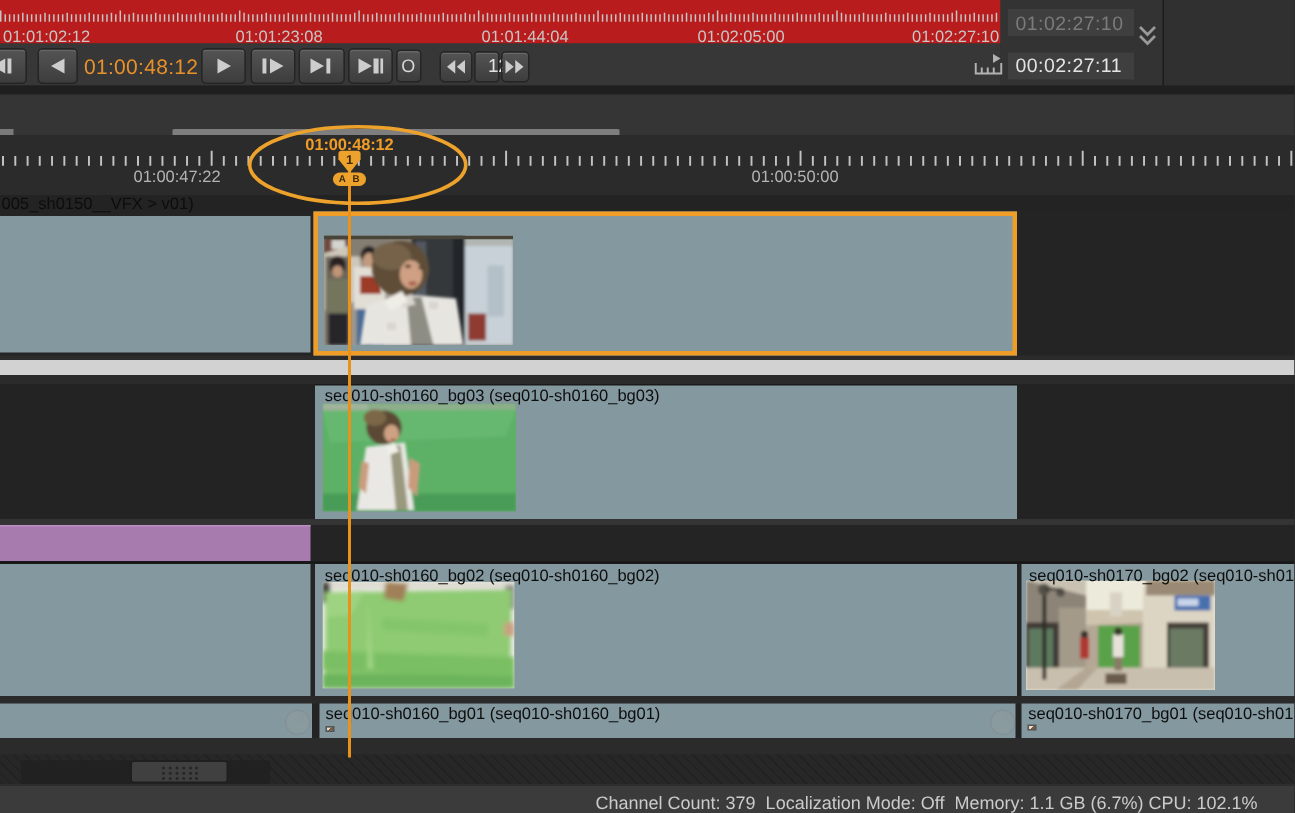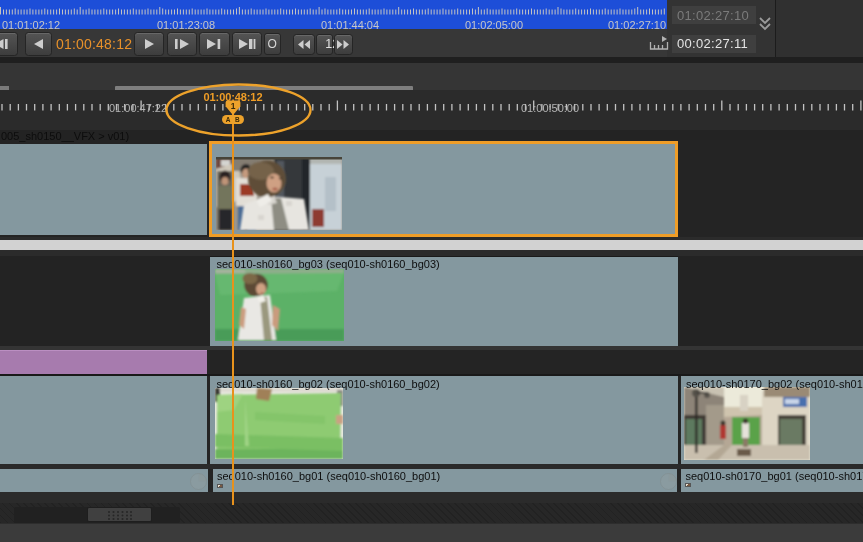--- a/index.html
+++ b/index.html
@@ -6,36 +6,36 @@
 #app { position:relative; width:863px; height:542px; overflow:hidden; }
 .abs { position:absolute; }
 .btn { position:absolute; background:linear-gradient(#545454,#3d3d3d);
   border:1px solid #252525; box-shadow:inset 0 1px 0 rgba(255,255,255,.12);
   display:flex; align-items:center; justify-content:center; }
 .tcorange { position:absolute; left:56px; top:36px; width:70px; color:#e8912a;
   font-size:14px; letter-spacing:0.2px; }
 .obtn { color:#d6d6d6; font-size:12px; }
 .n12 { color:#e2e2e2; font-size:12.5px;margin-left:16px; }
 .rlabel { position:absolute; color:#c6c6c6; font-size:11px; top:19px; }
-.r2label { position:absolute; color:#b4b4b4; font-size:11px; top:102px;margin-left:20px; }
+.r2label { position:absolute; color:#b4b4b4; font-size:11px; top:112px; }
 .cliptext { position:absolute; color:#0d0d0d; font-size:11px; white-space:nowrap; z-index:6; }
 .tcbox { position:absolute; left:672px; width:84px; height:18px; background:#3f3f3f;
   font-size:13px; display:flex; align-items:center; padding-left:5px; letter-spacing:0.3px; }
 .phlabel { position:absolute; left:183px; top:90.5px; width:100px; text-align:center;
   color:#ef9d26; font-size:11px; font-weight:bold; letter-spacing:-0.1px; z-index:41; }
 .abpill { position:absolute; left:222px; top:114.5px; width:21.5px; height:9.5px;
   background:#eda22b; border-radius:5px; z-index:42; display:flex; align-items:center;
   justify-content:center; font-size:6.5px; font-weight:bold; color:#3a2a08; }
 .phline { position:absolute; left:232px; top:110px; width:1.8px; height:395px;
   background:#e8921c; z-index:30; }
 </style></head><body>
 <div id="app">
 
 <div class="abs" style="left:0;top:0;width:863px;height:57px;background:#313131"></div>
-<div class="abs" style="left:0;top:0;width:667px;height:29px;background:#1d4ed8">
+<div class="abs" style="left:0;top:0;width:667px;height:29px;background:#b91c1c">
   <svg width="667" height="16" style="position:absolute;top:0;left:0">
         <path d="M0.5 7.0V14.5M3.5 9.5V14.5M6.4 9.5V14.5M9.4 9.5V14.5M12.3 9.5V14.5M15.2 8.5V14.5M18.2 9.5V14.5M21.1 9.5V14.5M24.1 9.5V14.5M27.0 9.5V14.5M30.0 8.5V14.5M32.9 9.5V14.5M35.9 9.5V14.5M38.9 9.5V14.5M41.8 9.5V14.5M44.8 8.5V14.5M47.7 9.5V14.5M50.7 9.5V14.5M53.6 9.5V14.5M56.6 9.5V14.5M59.5 8.5V14.5M62.5 9.5V14.5M65.4 9.5V14.5M68.4 9.5V14.5M71.3 9.5V14.5M74.3 8.5V14.5M77.2 9.5V14.5M80.2 7.0V14.5M83.1 9.5V14.5M86.1 9.5V14.5M89.0 8.5V14.5M92.0 9.5V14.5M94.9 9.5V14.5M97.9 9.5V14.5M100.8 9.5V14.5M103.8 8.5V14.5M106.7 9.5V14.5M109.7 9.5V14.5M112.6 9.5V14.5M115.6 9.5V14.5M118.5 8.5V14.5M121.5 9.5V14.5M124.4 9.5V14.5M127.4 9.5V14.5M130.3 9.5V14.5M133.3 8.5V14.5M136.2 9.5V14.5M139.2 9.5V14.5M142.1 9.5V14.5M145.1 9.5V14.5M148.0 8.5V14.5M150.9 9.5V14.5M153.9 9.5V14.5M156.8 9.5V14.5M159.8 7.0V14.5M162.7 8.5V14.5M165.7 9.5V14.5M168.6 9.5V14.5M171.6 9.5V14.5M174.5 9.5V14.5M177.5 8.5V14.5M180.4 9.5V14.5M183.4 9.5V14.5M186.3 9.5V14.5M189.3 9.5V14.5M192.2 8.5V14.5M195.2 9.5V14.5M198.1 9.5V14.5M201.1 9.5V14.5M204.0 9.5V14.5M207.0 8.5V14.5M209.9 9.5V14.5M212.9 9.5V14.5M215.8 9.5V14.5M218.8 9.5V14.5M221.7 8.5V14.5M224.7 9.5V14.5M227.6 9.5V14.5M230.6 9.5V14.5M233.5 9.5V14.5M236.5 8.5V14.5M239.4 7.0V14.5M242.4 9.5V14.5M245.3 9.5V14.5M248.3 9.5V14.5M251.2 8.5V14.5M254.2 9.5V14.5M257.1 9.5V14.5M260.1 9.5V14.5M263.0 9.5V14.5M266.0 8.5V14.5M268.9 9.5V14.5M271.9 9.5V14.5M274.8 9.5V14.5M277.8 9.5V14.5M280.7 8.5V14.5M283.7 9.5V14.5M286.6 9.5V14.5M289.6 9.5V14.5M292.5 9.5V14.5M295.5 8.5V14.5M298.4 9.5V14.5M301.4 9.5V14.5M304.3 9.5V14.5M307.3 9.5V14.5M310.2 8.5V14.5M313.2 9.5V14.5M316.1 9.5V14.5M319.1 7.0V14.5M322.0 9.5V14.5M325.0 8.5V14.5M327.9 9.5V14.5M330.9 9.5V14.5M333.8 9.5V14.5M336.8 9.5V14.5M339.7 8.5V14.5M342.7 9.5V14.5M345.6 9.5V14.5M348.6 9.5V14.5M351.5 9.5V14.5M354.5 8.5V14.5M357.4 9.5V14.5M360.4 9.5V14.5M363.3 9.5V14.5M366.3 9.5V14.5M369.2 8.5V14.5M372.2 9.5V14.5M375.1 9.5V14.5M378.1 9.5V14.5M381.0 9.5V14.5M384.0 8.5V14.5M386.9 9.5V14.5M389.9 9.5V14.5M392.8 9.5V14.5M395.8 9.5V14.5M398.7 7.0V14.5M401.7 9.5V14.5M404.6 9.5V14.5M407.6 9.5V14.5M410.5 9.5V14.5M413.5 8.5V14.5M416.4 9.5V14.5M419.4 9.5V14.5M422.3 9.5V14.5M425.3 9.5V14.5M428.2 8.5V14.5M431.2 9.5V14.5M434.1 9.5V14.5M437.1 9.5V14.5M440.0 9.5V14.5M443.0 8.5V14.5M445.9 9.5V14.5M448.9 9.5V14.5M451.8 9.5V14.5M454.8 9.5V14.5M457.7 8.5V14.5M460.7 9.5V14.5M463.6 9.5V14.5M466.6 9.5V14.5M469.5 9.5V14.5M472.5 8.5V14.5M475.4 9.5V14.5M478.4 7.0V14.5M481.3 9.5V14.5M484.3 9.5V14.5M487.2 8.5V14.5M490.2 9.5V14.5M493.1 9.5V14.5M496.1 9.5V14.5M499.0 9.5V14.5M502.0 8.5V14.5M504.9 9.5V14.5M507.9 9.5V14.5M510.8 9.5V14.5M513.8 9.5V14.5M516.7 8.5V14.5M519.7 9.5V14.5M522.6 9.5V14.5M525.6 9.5V14.5M528.5 9.5V14.5M531.5 8.5V14.5M534.4 9.5V14.5M537.4 9.5V14.5M540.3 9.5V14.5M543.3 9.5V14.5M546.2 8.5V14.5M549.2 9.5V14.5M552.1 9.5V14.5M555.1 9.5V14.5M558.0 7.0V14.5M561.0 8.5V14.5M563.9 9.5V14.5M566.9 9.5V14.5M569.8 9.5V14.5M572.8 9.5V14.5M575.7 8.5V14.5M578.7 9.5V14.5M581.6 9.5V14.5M584.6 9.5V14.5M587.5 9.5V14.5M590.5 8.5V14.5M593.4 9.5V14.5M596.4 9.5V14.5M599.3 9.5V14.5M602.3 9.5V14.5M605.2 8.5V14.5M608.2 9.5V14.5M611.2 9.5V14.5M614.1 9.5V14.5M617.1 9.5V14.5M620.0 8.5V14.5M623.0 9.5V14.5M625.9 9.5V14.5M628.9 9.5V14.5M631.8 9.5V14.5M634.8 8.5V14.5M637.7 7.0V14.5M640.7 9.5V14.5M643.6 9.5V14.5M646.6 9.5V14.5M649.5 8.5V14.5M652.5 9.5V14.5M655.4 9.5V14.5M658.4 9.5V14.5M661.3 9.5V14.5M664.3 8.5V14.5" stroke="#c4c4c4" stroke-width="1" fill="none"></path>
       </svg>
   <div class="rlabel" style="left:2px">01:01:02:12</div>
   <div class="rlabel" style="left:157px">01:01:23:08</div>
   <div class="rlabel" style="left:321px">01:01:44:04</div>
   <div class="rlabel" style="left:465px">01:02:05:00</div>
   <div class="rlabel" style="left:608px">01:02:27:10</div>
 </div>
 <div class="abs" style="left:0;top:29px;width:667px;height:28px;background:#373737">
@@ -313,20 +313,21 @@
       <circle cx="2" cy="9" r="1"></circle>
           <circle cx="6.5" cy="9" r="1"></circle>
           <circle cx="11" cy="9" r="1"></circle>
           <circle cx="15.5" cy="9" r="1"></circle>
           <circle cx="20" cy="9" r="1"></circle>
           <circle cx="24" cy="9" r="1"></circle>
     </g>
   </svg>
 </div>
 <div class="abs" style="left:0;top:523px;width:863px;height:19px;background:#3b3b3b;border-top:1px solid #2d2d2d"></div>
+<div class="abs" style="left:397px;top:528px;color:#cbcbcb;font-size:12px;white-space:nowrap">Channel Count: 379&nbsp; Localization Mode: Off&nbsp; Memory: 1.1 GB (6.7%) CPU: 102.1%</div>
 
 <div class="phline"></div>
 <svg width="160" height="58" viewBox="0 0 160 58" style="position:absolute;left:154px;top:82px;z-index:40">
 <ellipse cx="84.5" cy="28" rx="72" ry="25.5" fill="none" stroke="#eda22b" stroke-width="2.4"></ellipse>
 </svg>
 <div class="phlabel">01:00:48:12</div>
 <svg width="26" height="26" viewBox="0 0 26 26" style="position:absolute;left:220px;top:100px;z-index:42">
 <path d="M7.8 0.5 H18.2 Q20.4 0.5 20.4 2.7 V6.2 L14.4 13.6 Q13 15.3 11.6 13.6 L5.6 6.2 V2.7 Q5.6 0.5 7.8 0.5 Z" fill="#eda22b"></path>
 <text x="13" y="9.3" font-size="8.5" font-weight="bold" fill="#3a2a08" text-anchor="middle" font-family="Liberation Sans">1</text>
 </svg>

